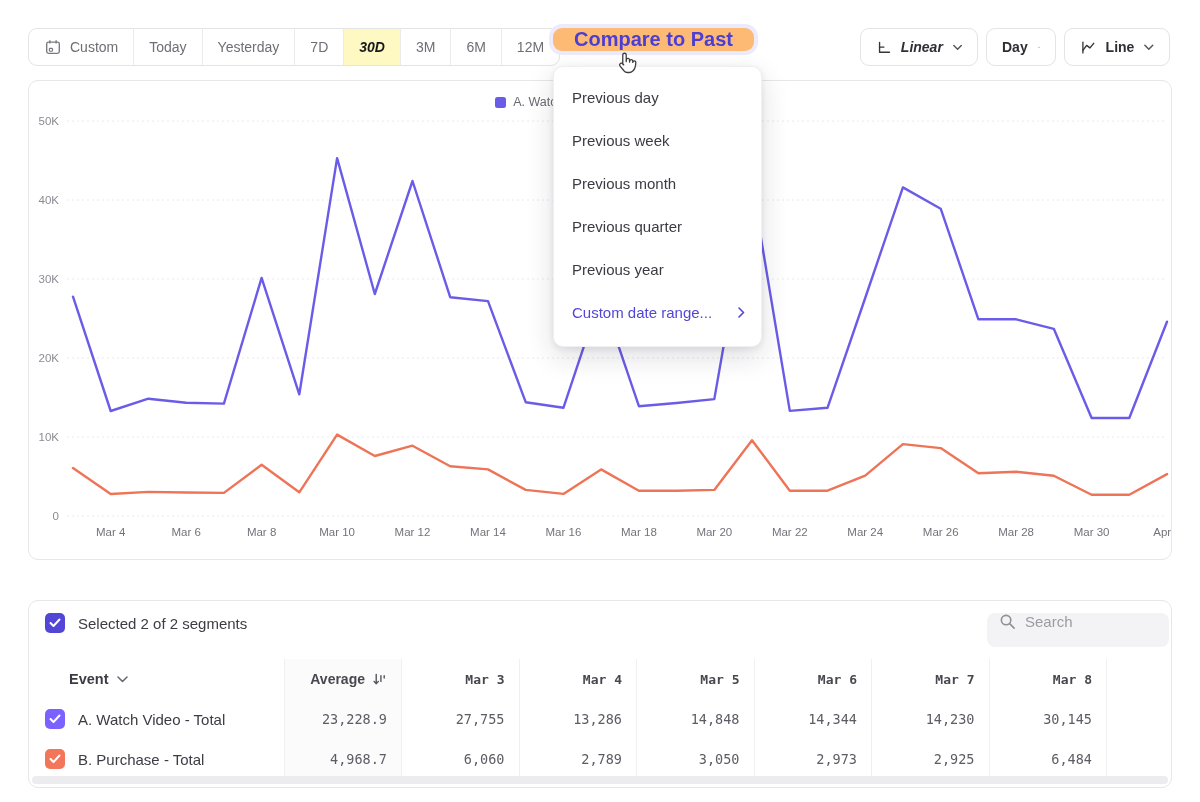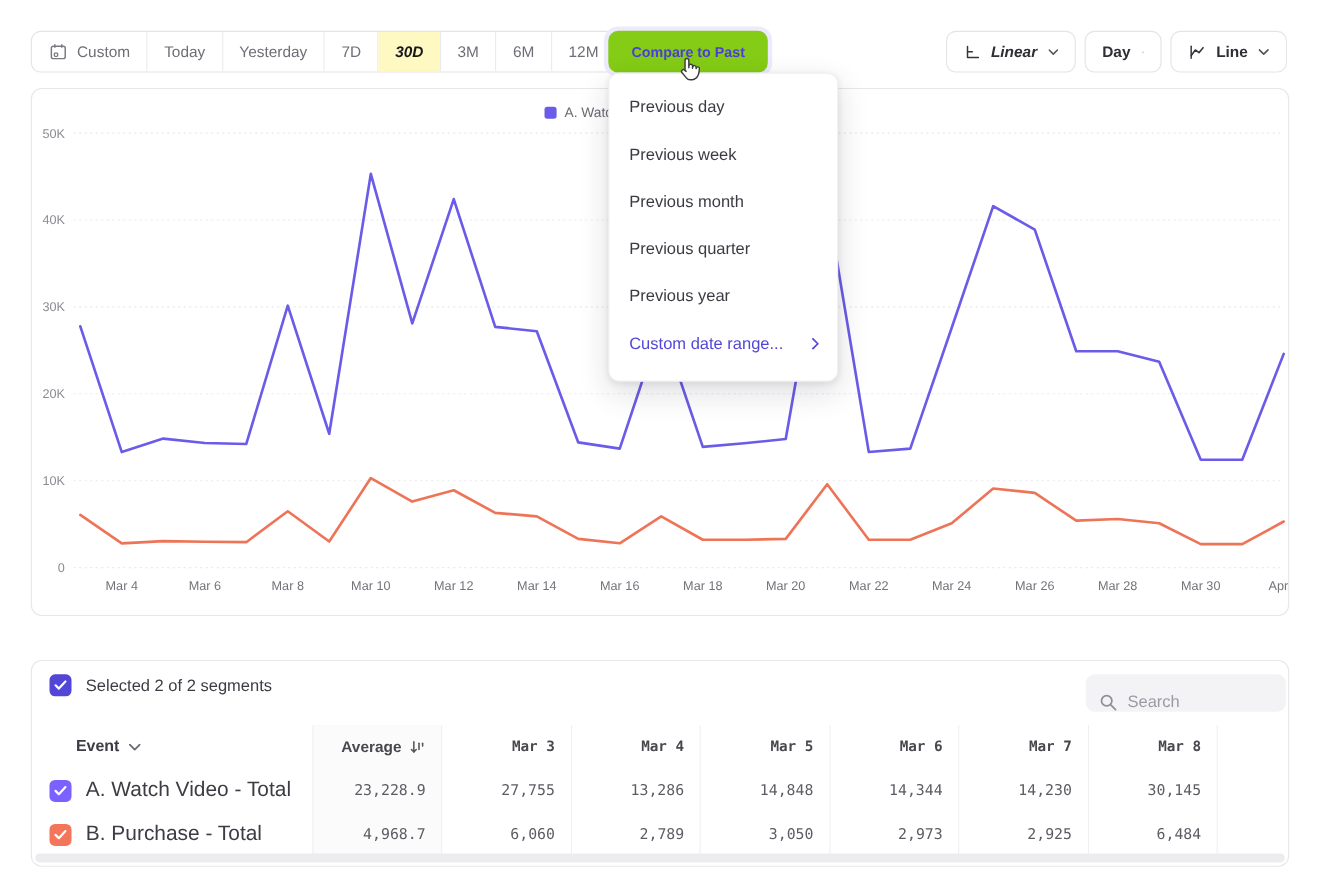--- a/index.html
+++ b/index.html
@@ -8,22 +8,22 @@
 
   
   .seg-group { position: absolute; left: 28px; top: 28px; height: 38px;
     display: flex; align-items: stretch; border: 1px solid #e4e4e7; border-radius: 9px;
     background: #fff; overflow: hidden; }
   .seg { display: flex; align-items: center; gap: 8px; padding: 0 15px;
     font-size: 14px; color: #6e6e77; border-right: 1px solid #ebebee; cursor: default; white-space: nowrap; }
   .seg:last-child { border-right: none; align-items: center; }
   .seg.selected { background: #fef9c3; color: #17171c; font-weight: 700; font-style: italic; }
 
-  .compare-btn { position: absolute; left: 553px; top: 28px; height: 38px; padding: 0 21px;
-    background: #84cc16; color: #4c3ed4; font-weight: 700; font-size: 13px;
+  .compare-btn { position: absolute; left: 553px; top: 28px; height: 23px; padding: 0 21px;
+    background: #fdba74; color: #4c3ed4; font-weight: 700; font-size: 20px;
     border: none; border-radius: 9px; box-shadow: 0 0 0 4px #eceafb; font-family: inherit; }
 
   .ctrl-btn { position: absolute; top: 28px; height: 38px; display: flex; align-items: center;
     gap: 9px; padding: 0 15px; border: 1px solid #e4e4e7; border-radius: 9px; background: #fff;
     font-size: 14px; font-weight: 600; color: #2e2e35; }
   .ctrl-btn .chev { margin-left: 1px; }
 
   
   .chart-card { position: absolute; left: 28px; top: 80px; width: 1144px; height: 480px;
     border: 1px solid #e7e7ea; border-radius: 10px; background: #fff; }
@@ -47,37 +47,37 @@
   .cursor { position: absolute; left: 613px; top: 50px; z-index: 40; }
 
   
   .table-card { position: absolute; left: 28px; top: 600px; width: 1144px; height: 188px;
     border: 1px solid #e7e7ea; border-radius: 10px; background: #fff; overflow: hidden; }
   .sel-bar { position: absolute; left: 16px; top: 12px; display: flex; align-items: center; gap: 13px; }
   .checkbox { width: 20px; height: 20px; border-radius: 5px; display: flex;
     align-items: center; justify-content: center; flex: 0 0 auto; }
   .sel-label { font-size: 15px; color: #3c3c44; }
   .search-box { position: absolute; right: 2px; top: 12px; width: 182px; height: 34px;
-    background: #f3f3f5; border-radius: 8px; display: flex; align-items: flex-end; gap: 9px; padding: 0 12px; }
+    background: #f3f3f5; border-radius: 8px; display: flex; align-items: flex-start; gap: 9px; padding: 0 12px; }
   .search-box input { border: none; background: transparent; outline: none; width: 120px;
     font-size: 15px; color: #3c3c44; font-family: inherit; }
   .search-box input::placeholder { color: #9b9ba3; }
 
   .tbl { position: absolute; left: 0; top: 58px; width: 1200px; }
   .t-row { display: flex; height: 40px; align-items: center; }
   .cell { height: 40px; display: flex; align-items: center; }
   .c-event { width: 255px; padding-left: 16px; gap: 13px; }
   .c-avg   { width: 117px; justify-content: flex-end; padding-right: 14px; border-left: 1px solid #eef0f2; background: #fbfbfc; }
   .c-date  { width: 117.5px; justify-content: flex-end; padding-right: 14px; border-left: 1px solid #eef0f2; }
   .c-last  { flex: 1; justify-content: flex-end; border-left: 1px solid #eef0f2; }
   .th { font-family: "DejaVu Sans Mono", monospace; font-size: 13px; font-weight: 700; color: #48484f; }
   .th-event { font-family: "Liberation Sans", sans-serif; font-size: 14.5px; font-weight: 700;
     color: #3c3c44; display: flex; align-items: center; gap: 8px; }
   .num { font-family: "DejaVu Sans Mono", monospace; font-size: 13.5px; color: #5c5c64; }
-  .row-name { font-size: 19px; color: #3c3c44; }
+  .row-name { font-size: 15px; color: #3c3c44; }
   .hscroll { position: absolute; left: 3px; right: 3px; bottom: 3px; height: 8px;
     background: #ececee; border-radius: 4px; }
 </style>
 </head>
 <body>
 
 <div class="seg-group">
   <div class="seg">
     <svg width="18" height="18" viewBox="0 0 20 20">
         <rect x="3" y="4.5" width="14" height="12.5" rx="2" fill="none" stroke="#7a7a82" stroke-width="1.5"></rect>

